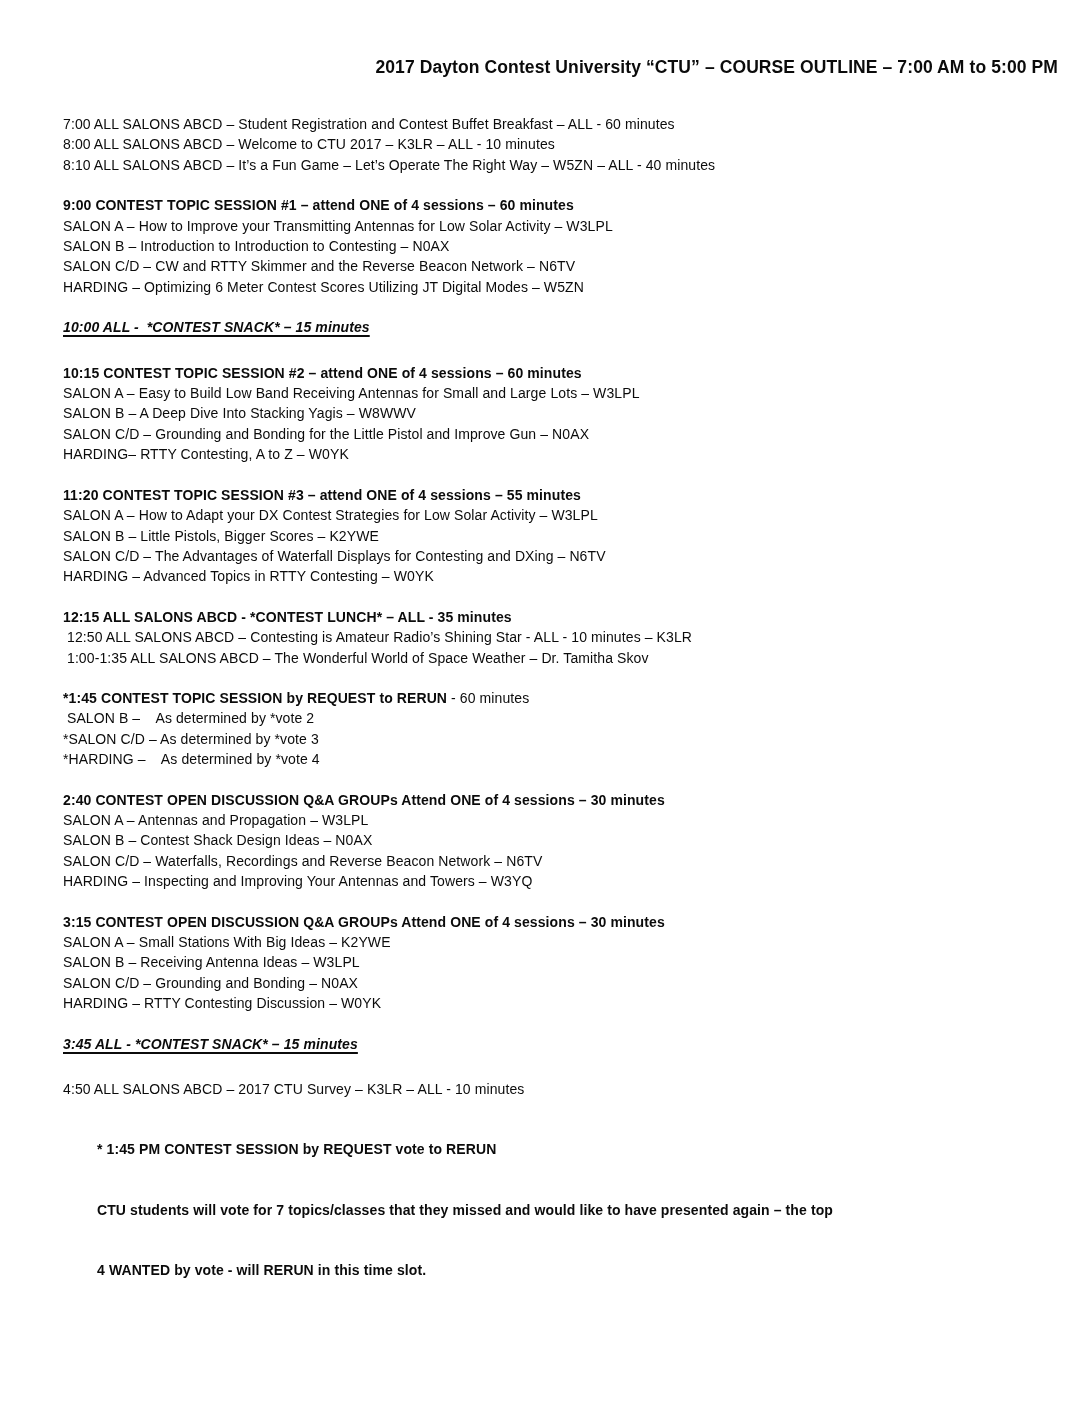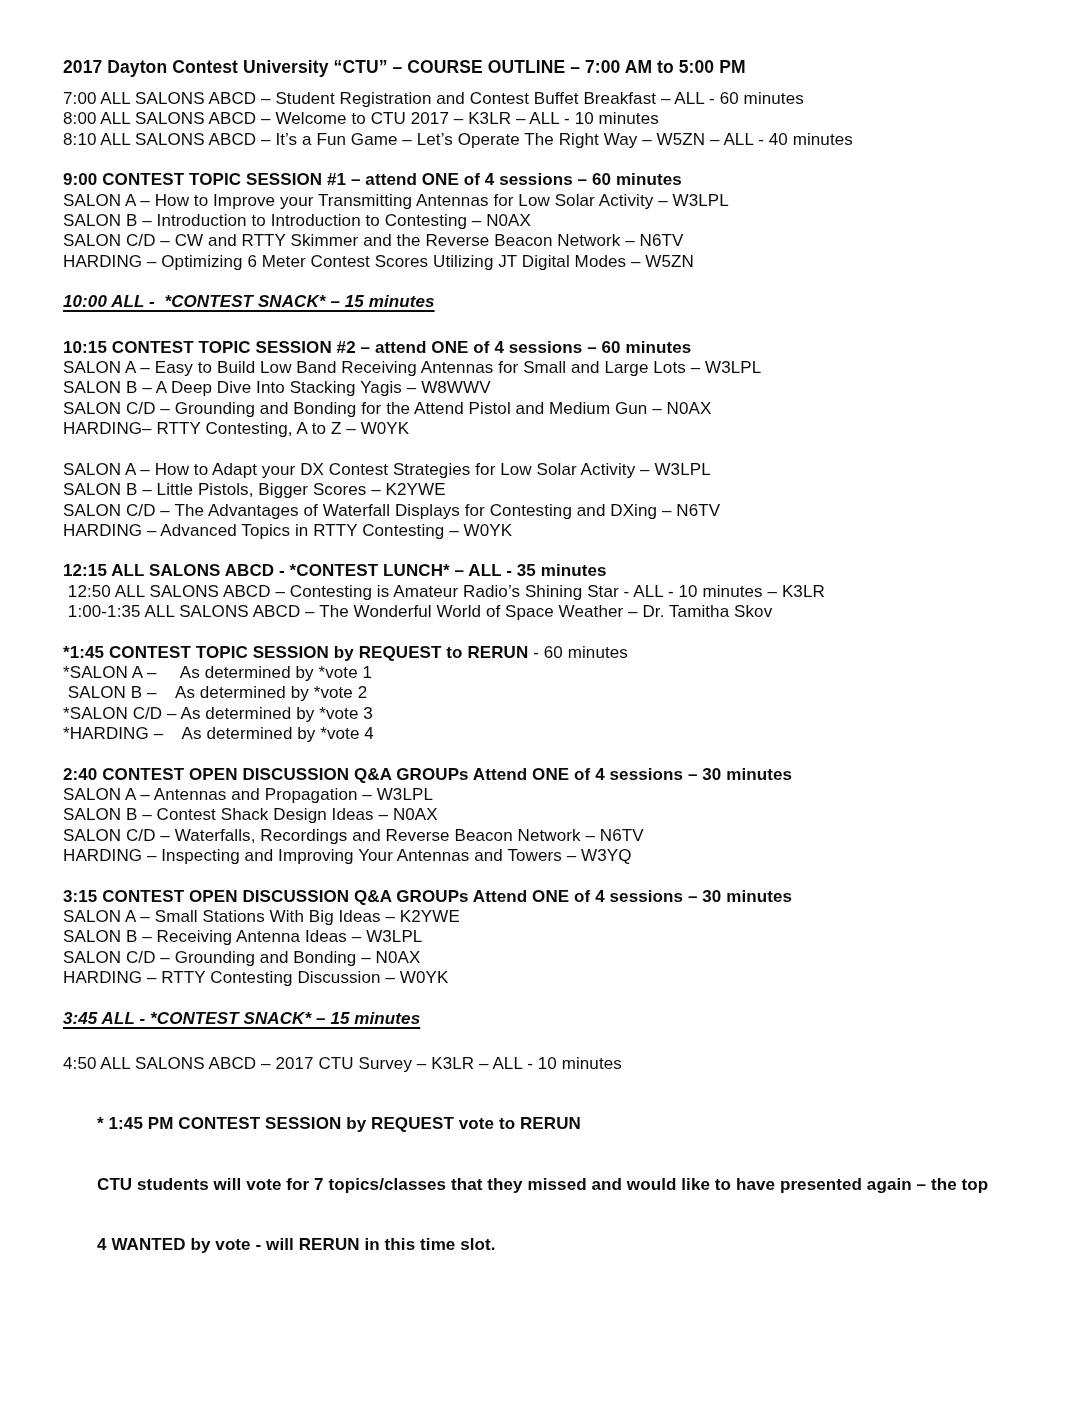--- a/index.html
+++ b/index.html
@@ -11,28 +11,29 @@
     background: #ffffff;
     color: #0b0b0b;
     font-family: "Liberation Sans", sans-serif;
     padding: 57px 30px 0 63px;
     overflow: hidden;
   }
   .title {
     font-size: 17.5px;
     font-weight: bold;
     line-height: 21px;
-    margin: 0 0 11px 0;
+    margin: 0 0 36px 0;
     white-space: pre;
     letter-spacing: 0.1px;
+    text-align: right;
   }
   .section { margin: 0 0 20px 0; }
   .section.snack { margin-bottom: 25px; font-style: italic; }
   .line {
-    font-size: 17px;
+    font-size: 14px;
     line-height: 20.4px;
     white-space: pre;
     letter-spacing: 0.1px;
   }
   .heading { font-weight: bold; }
   .heading-suffix { font-weight: normal; }
   .snack .heading {
     text-decoration: underline;
     text-decoration-thickness: 2px;
     text-underline-offset: 3px;
@@ -61,37 +62,37 @@
         <div class="line">SALON C/D – CW and RTTY Skimmer and the Reverse Beacon Network – N6TV</div>
         <div class="line">HARDING – Optimizing 6 Meter Contest Scores Utilizing JT Digital Modes – W5ZN</div>
       </div>
       <div class="section snack">
         <div class="line"><span class="heading">10:00 ALL -  *CONTEST SNACK* – 15 minutes</span></div>
       </div>
       <div class="section session">
         <div class="line"><span class="heading">10:15 CONTEST TOPIC SESSION #2 – attend ONE of 4 sessions – 60 minutes</span></div>
         <div class="line">SALON A – Easy to Build Low Band Receiving Antennas for Small and Large Lots – W3LPL</div>
         <div class="line">SALON B – A Deep Dive Into Stacking Yagis – W8WWV</div>
-        <div class="line">SALON C/D – Grounding and Bonding for the Attend Pistol and Medium Gun – N0AX</div>
+        <div class="line">SALON C/D – Grounding and Bonding for the Little Pistol and Improve Gun – N0AX</div>
         <div class="line">HARDING– RTTY Contesting, A to Z – W0YK</div>
       </div>
       <div class="section session">
+        <div class="line"><span class="heading">11:20 CONTEST TOPIC SESSION #3 – attend ONE of 4 sessions – 55 minutes</span></div>
         <div class="line">SALON A – How to Adapt your DX Contest Strategies for Low Solar Activity – W3LPL</div>
         <div class="line">SALON B – Little Pistols, Bigger Scores – K2YWE</div>
         <div class="line">SALON C/D – The Advantages of Waterfall Displays for Contesting and DXing – N6TV</div>
         <div class="line">HARDING – Advanced Topics in RTTY Contesting – W0YK</div>
       </div>
       <div class="section session">
         <div class="line"><span class="heading">12:15 ALL SALONS ABCD - *CONTEST LUNCH* – ALL - 35 minutes</span></div>
         <div class="line"> 12:50 ALL SALONS ABCD – Contesting is Amateur Radio’s Shining Star - ALL - 10 minutes – K3LR</div>
         <div class="line"> 1:00-1:35 ALL SALONS ABCD – The Wonderful World of Space Weather – Dr. Tamitha Skov</div>
       </div>
       <div class="section session">
         <div class="line"><span class="heading">*1:45 CONTEST TOPIC SESSION by REQUEST to RERUN</span><span class="heading-suffix"> - 60 minutes</span></div>
-        <div class="line">*SALON A –     As determined by *vote 1</div>
         <div class="line"> SALON B –    As determined by *vote 2</div>
         <div class="line">*SALON C/D – As determined by *vote 3</div>
         <div class="line">*HARDING –    As determined by *vote 4</div>
       </div>
       <div class="section session">
         <div class="line"><span class="heading">2:40 CONTEST OPEN DISCUSSION Q&amp;A GROUPs Attend ONE of 4 sessions – 30 minutes</span></div>
         <div class="line">SALON A – Antennas and Propagation – W3LPL</div>
         <div class="line">SALON B – Contest Shack Design Ideas – N0AX</div>
         <div class="line">SALON C/D – Waterfalls, Recordings and Reverse Beacon Network – N6TV</div>
         <div class="line">HARDING – Inspecting and Improving Your Antennas and Towers – W3YQ</div>

